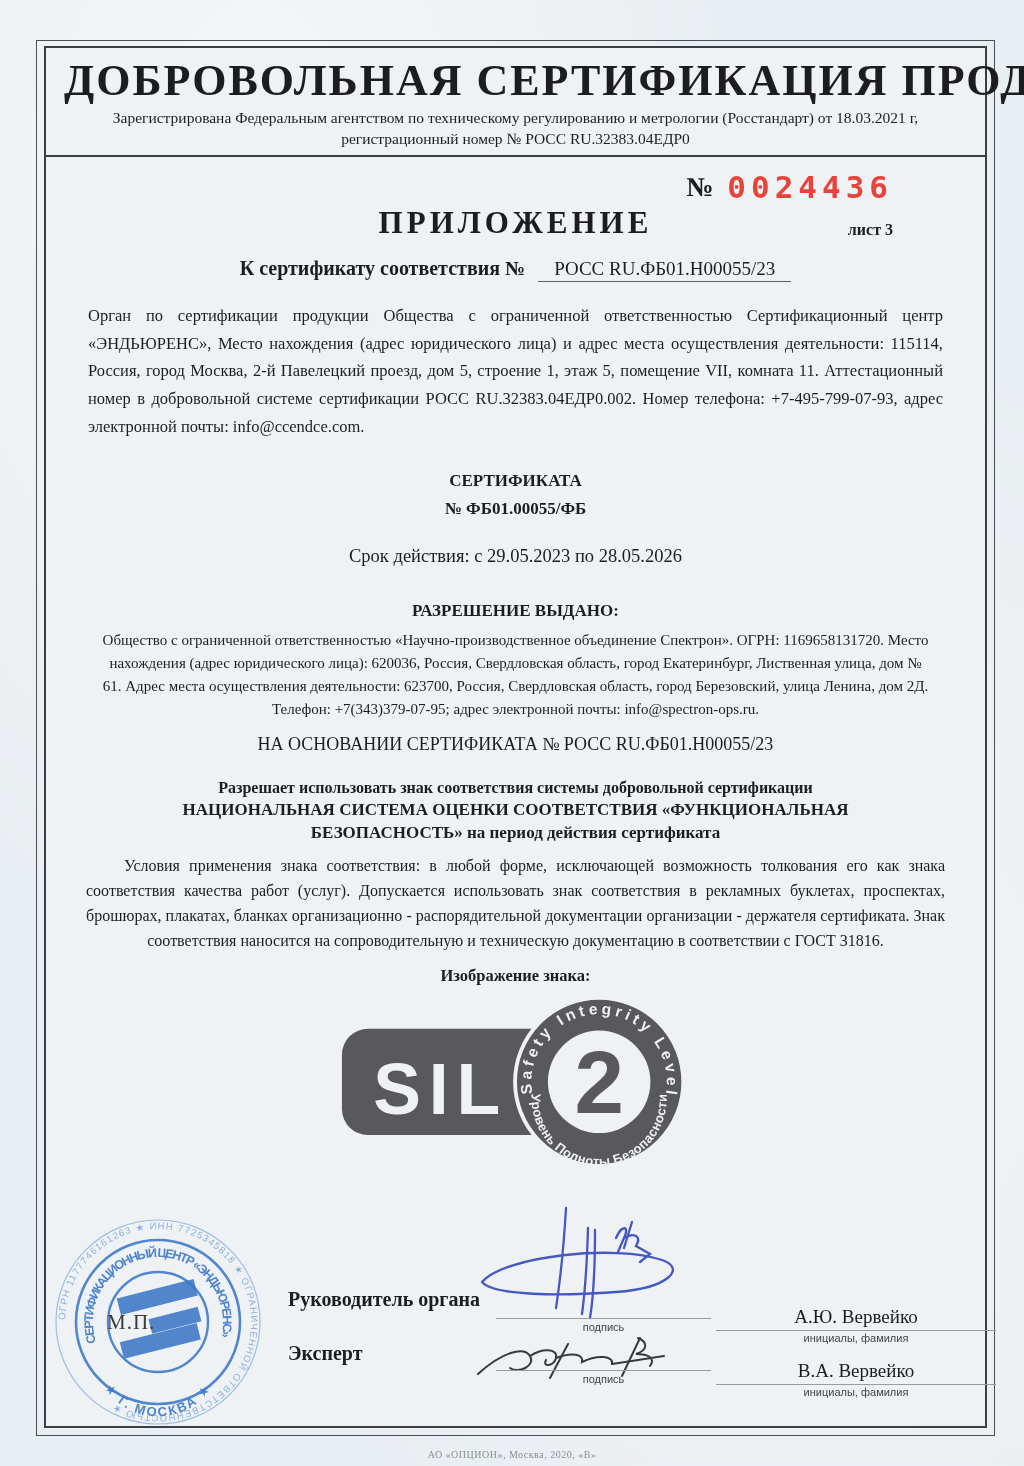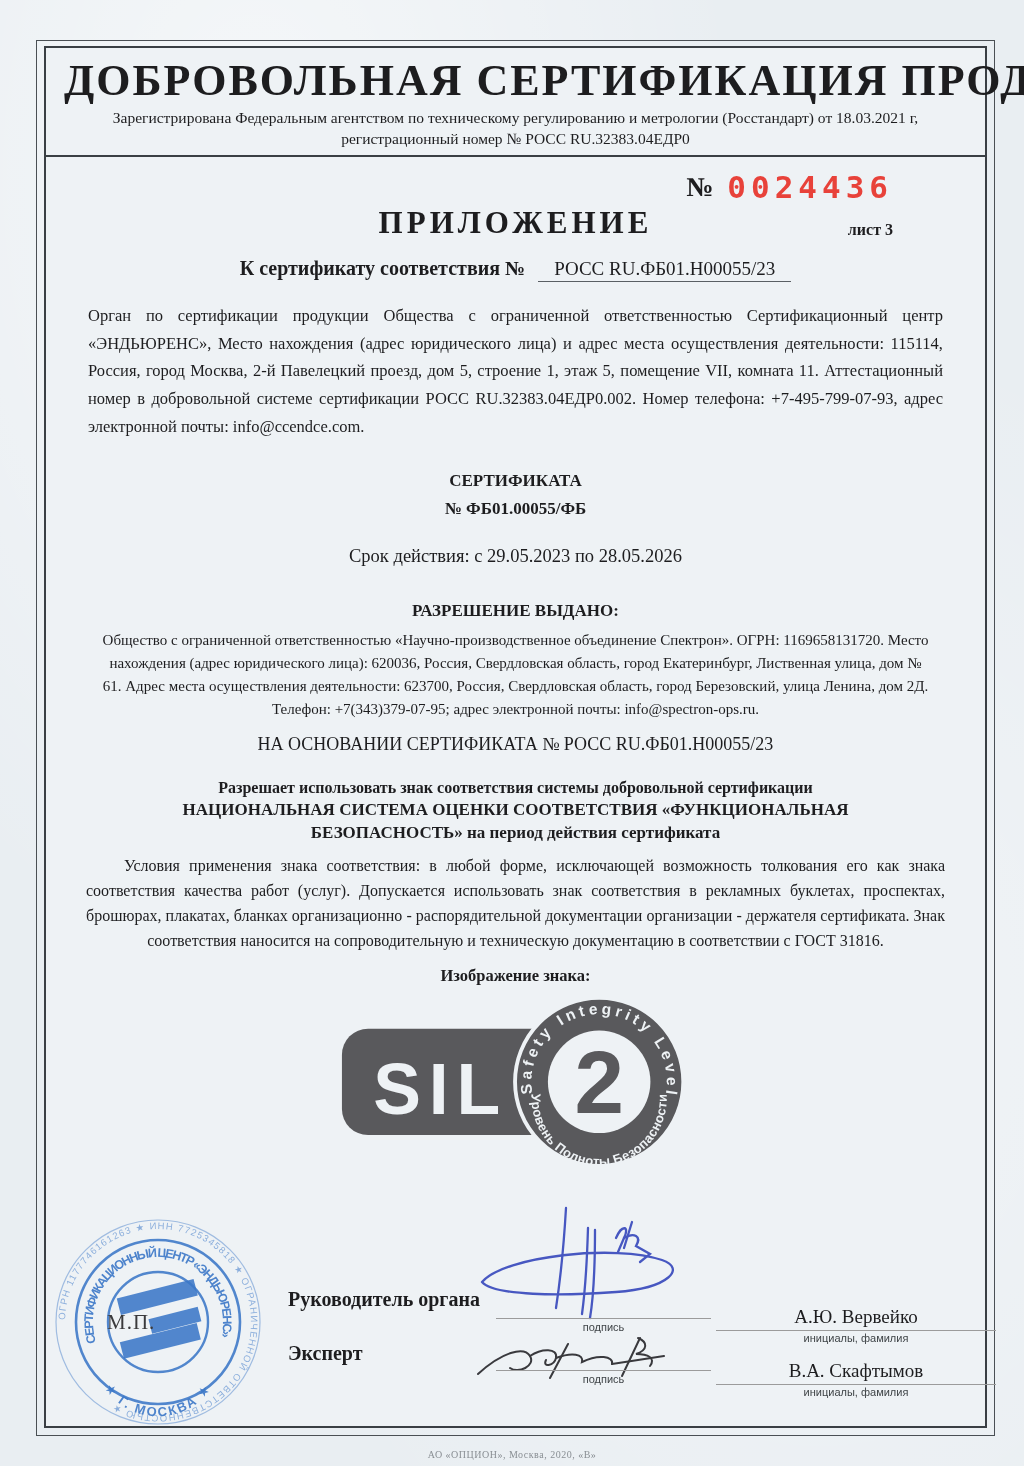--- a/index.html
+++ b/index.html
@@ -264,19 +264,19 @@
     <div class="sig-line sig-line-1"></div>
     <div class="sig-caption sig-caption-1">подпись</div>
     <div class="sig-line sig-line-2"></div>
     <div class="sig-caption sig-caption-2">подпись</div>
 
     <div class="name-block name-block-1">
       <div class="name-text">А.Ю. Вервейко</div>
       <div class="name-caption">инициалы, фамилия</div>
     </div>
     <div class="name-block name-block-2">
-      <div class="name-text">В.А. Скафтымов</div>
+      <div class="name-text">В.А. Вервейко</div>
       <div class="name-caption">инициалы, фамилия</div>
     </div>
   </div>
 
   <div class="page-footer">АО «ОПЦИОН», Москва, 2020, «В»</div>
 </div>
 
 </body></html>

